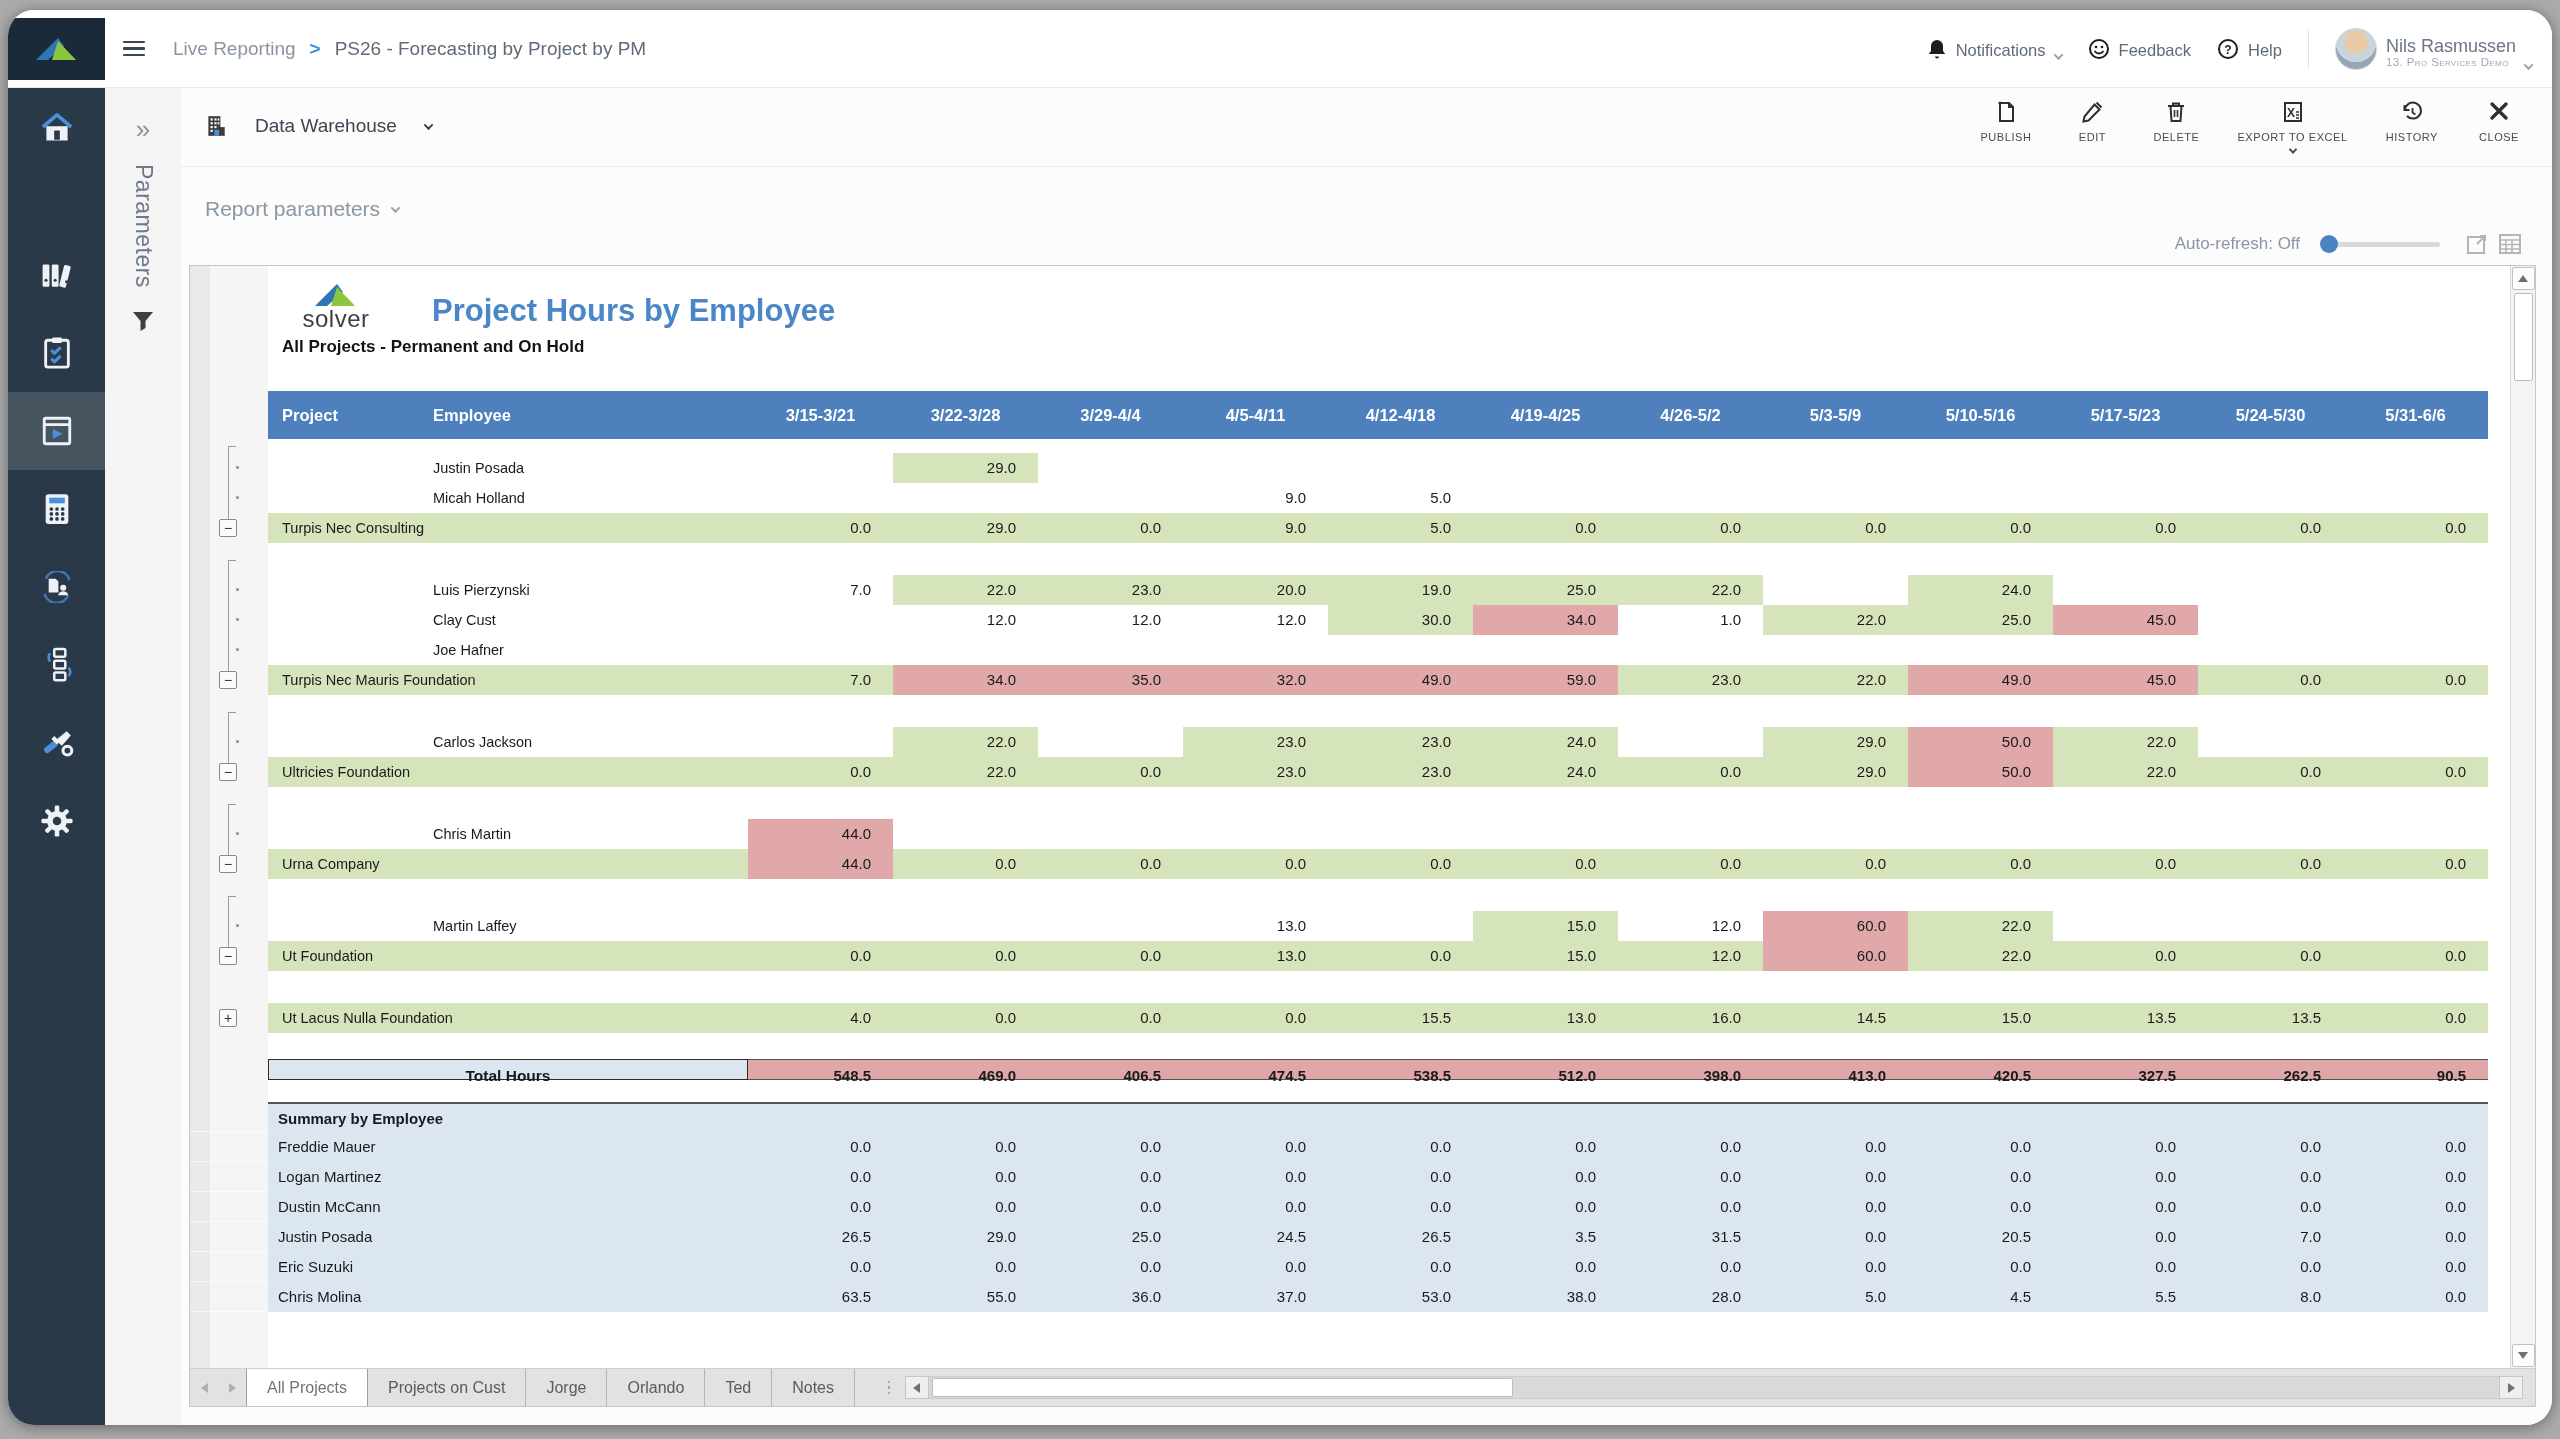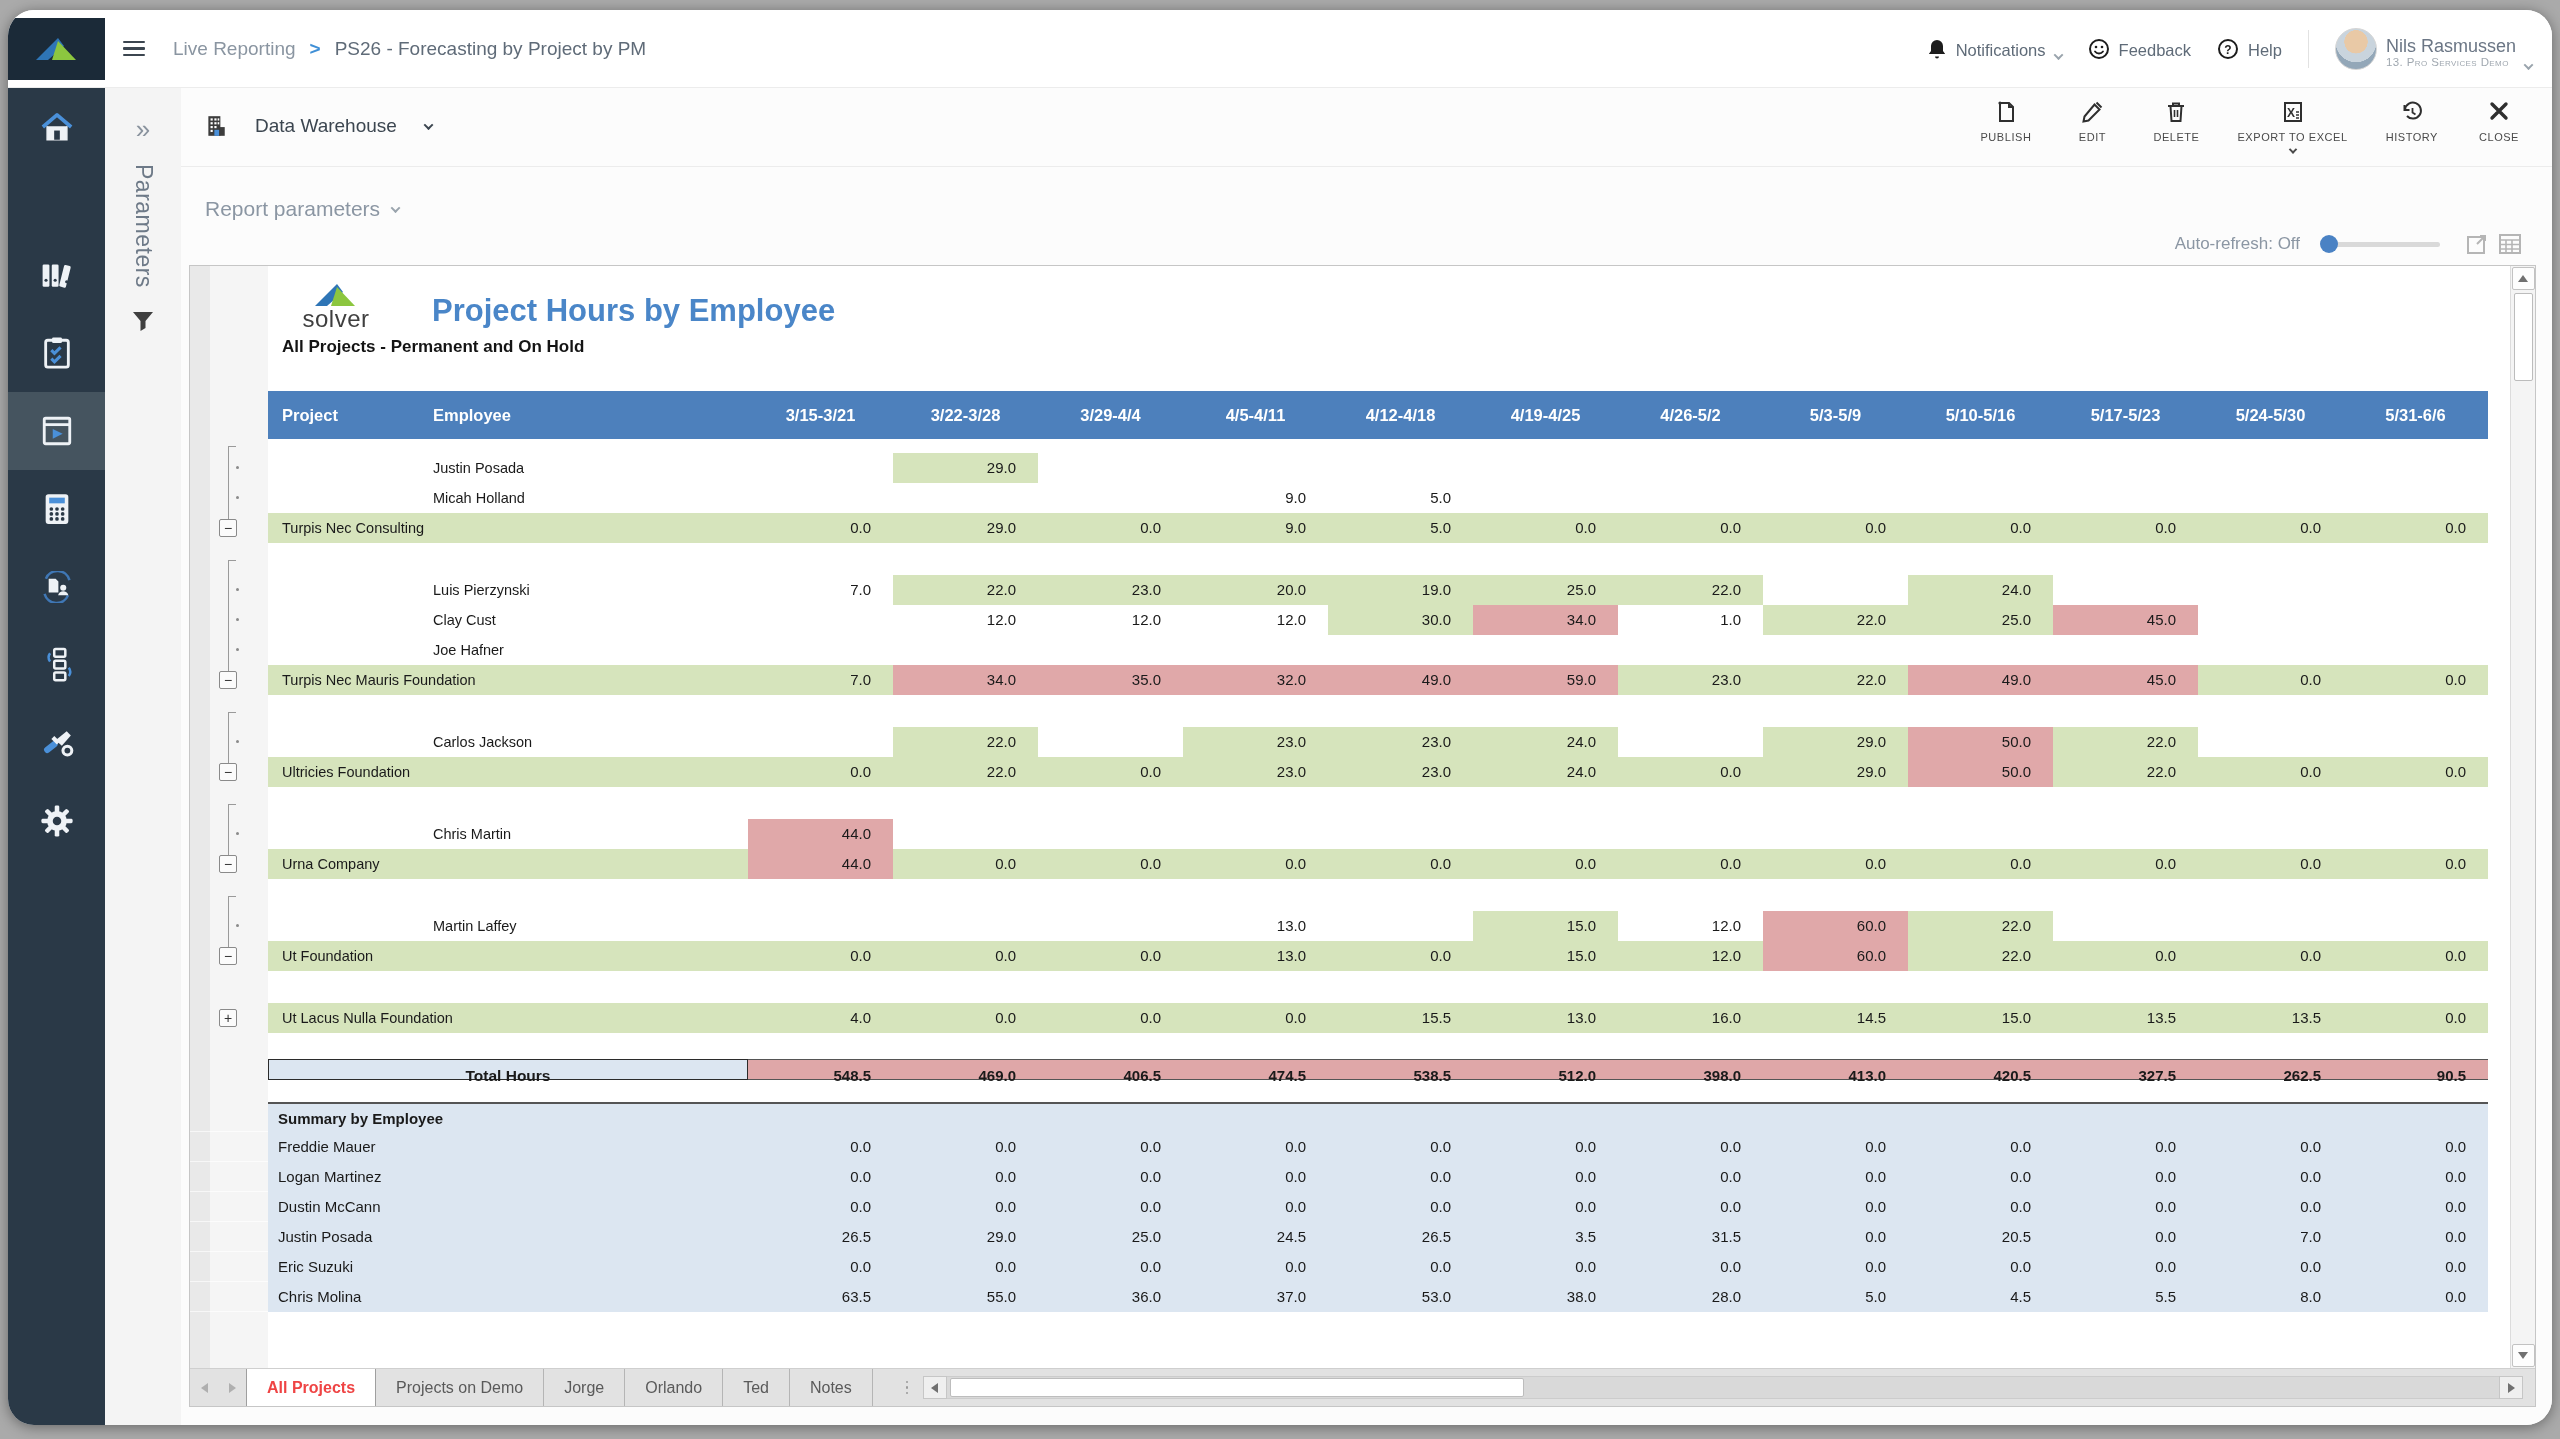--- a/index.html
+++ b/index.html
@@ -116,21 +116,21 @@
   .sum-title { position:absolute; left:10px; line-height:30px; font-weight:bold; font-size:15px; }
   .sum-name { position:absolute; left:10px; line-height:30px; font-size:15px; }
   .sum-row .lbl { position:relative; }
   .sum-row { box-shadow:inset 0 -1px 0 rgba(255,255,255,.65); }
 
   
   .tabstrip { height:38px; flex:none; background:#e2e2e2; border-top:1px solid #cfcfcf; display:flex; align-items:stretch; }
   .tnav { width:28px; display:flex; align-items:center; justify-content:center; cursor:pointer; }
   .tnav .tri-left, .tnav .tri-right { opacity:.45; }
   .tab { padding:0 20px; display:flex; align-items:center; font-size:16px; color:#5a5a5a; border-right:1px solid #b5b5b5; cursor:pointer; white-space:nowrap; }
-  .tab.active { background:#fff; color:#ef4444; font-weight:bold; border-left:1px solid #9f9f9f; border-right:1px solid #9f9f9f; }
+  .tab.active { background:#fff; color:#737373; font-weight:normal; border-left:1px solid #9f9f9f; border-right:1px solid #9f9f9f; }
   .grip { width:16px; margin-left:26px; display:flex; flex-direction:column; justify-content:center; align-items:center; gap:3px; cursor:pointer; }
   .grip i { width:2.5px; height:2.5px; border-radius:50%; background:#9a9a9a; }
   .hs { flex:1; margin:7px 12px 7px 8px; display:flex; align-items:stretch; }
   .hs-btn { width:24px; background:#efefef; border:1px solid #c6c6c6; display:flex; align-items:center; justify-content:center; cursor:pointer; }
   .hs-track { flex:1; background:#d9d9d9; position:relative; border-top:1px solid #cccccc; border-bottom:1px solid #cccccc; }
   .hs-thumb { position:absolute; left:3px; top:1px; bottom:1px; width:37%; background:#fff; border:1px solid #bdbdbd; border-radius:2px; cursor:pointer; }
 
   svg { display:block; }
 </style>
 </head>
@@ -886,21 +886,21 @@
         </div>
         <div class="tabstrip">
           <div class="tnav">
               <span class="tri-left"></span>
             </div>
           <div class="tnav">
               <span class="tri-right"></span>
             </div>
           <div id="tabs" style="display:flex; align-items:stretch;">
               <div class="tab active">All Projects</div>
-              <div class="tab">Projects on Demo</div>
+              <div class="tab">Projects on Cust</div>
               <div class="tab">Jorge</div>
               <div class="tab">Orlando</div>
               <div class="tab">Ted</div>
               <div class="tab">Notes</div>
             </div>
           <div class="grip">
               <i></i>
               <i></i>
               <i></i>
             </div>

